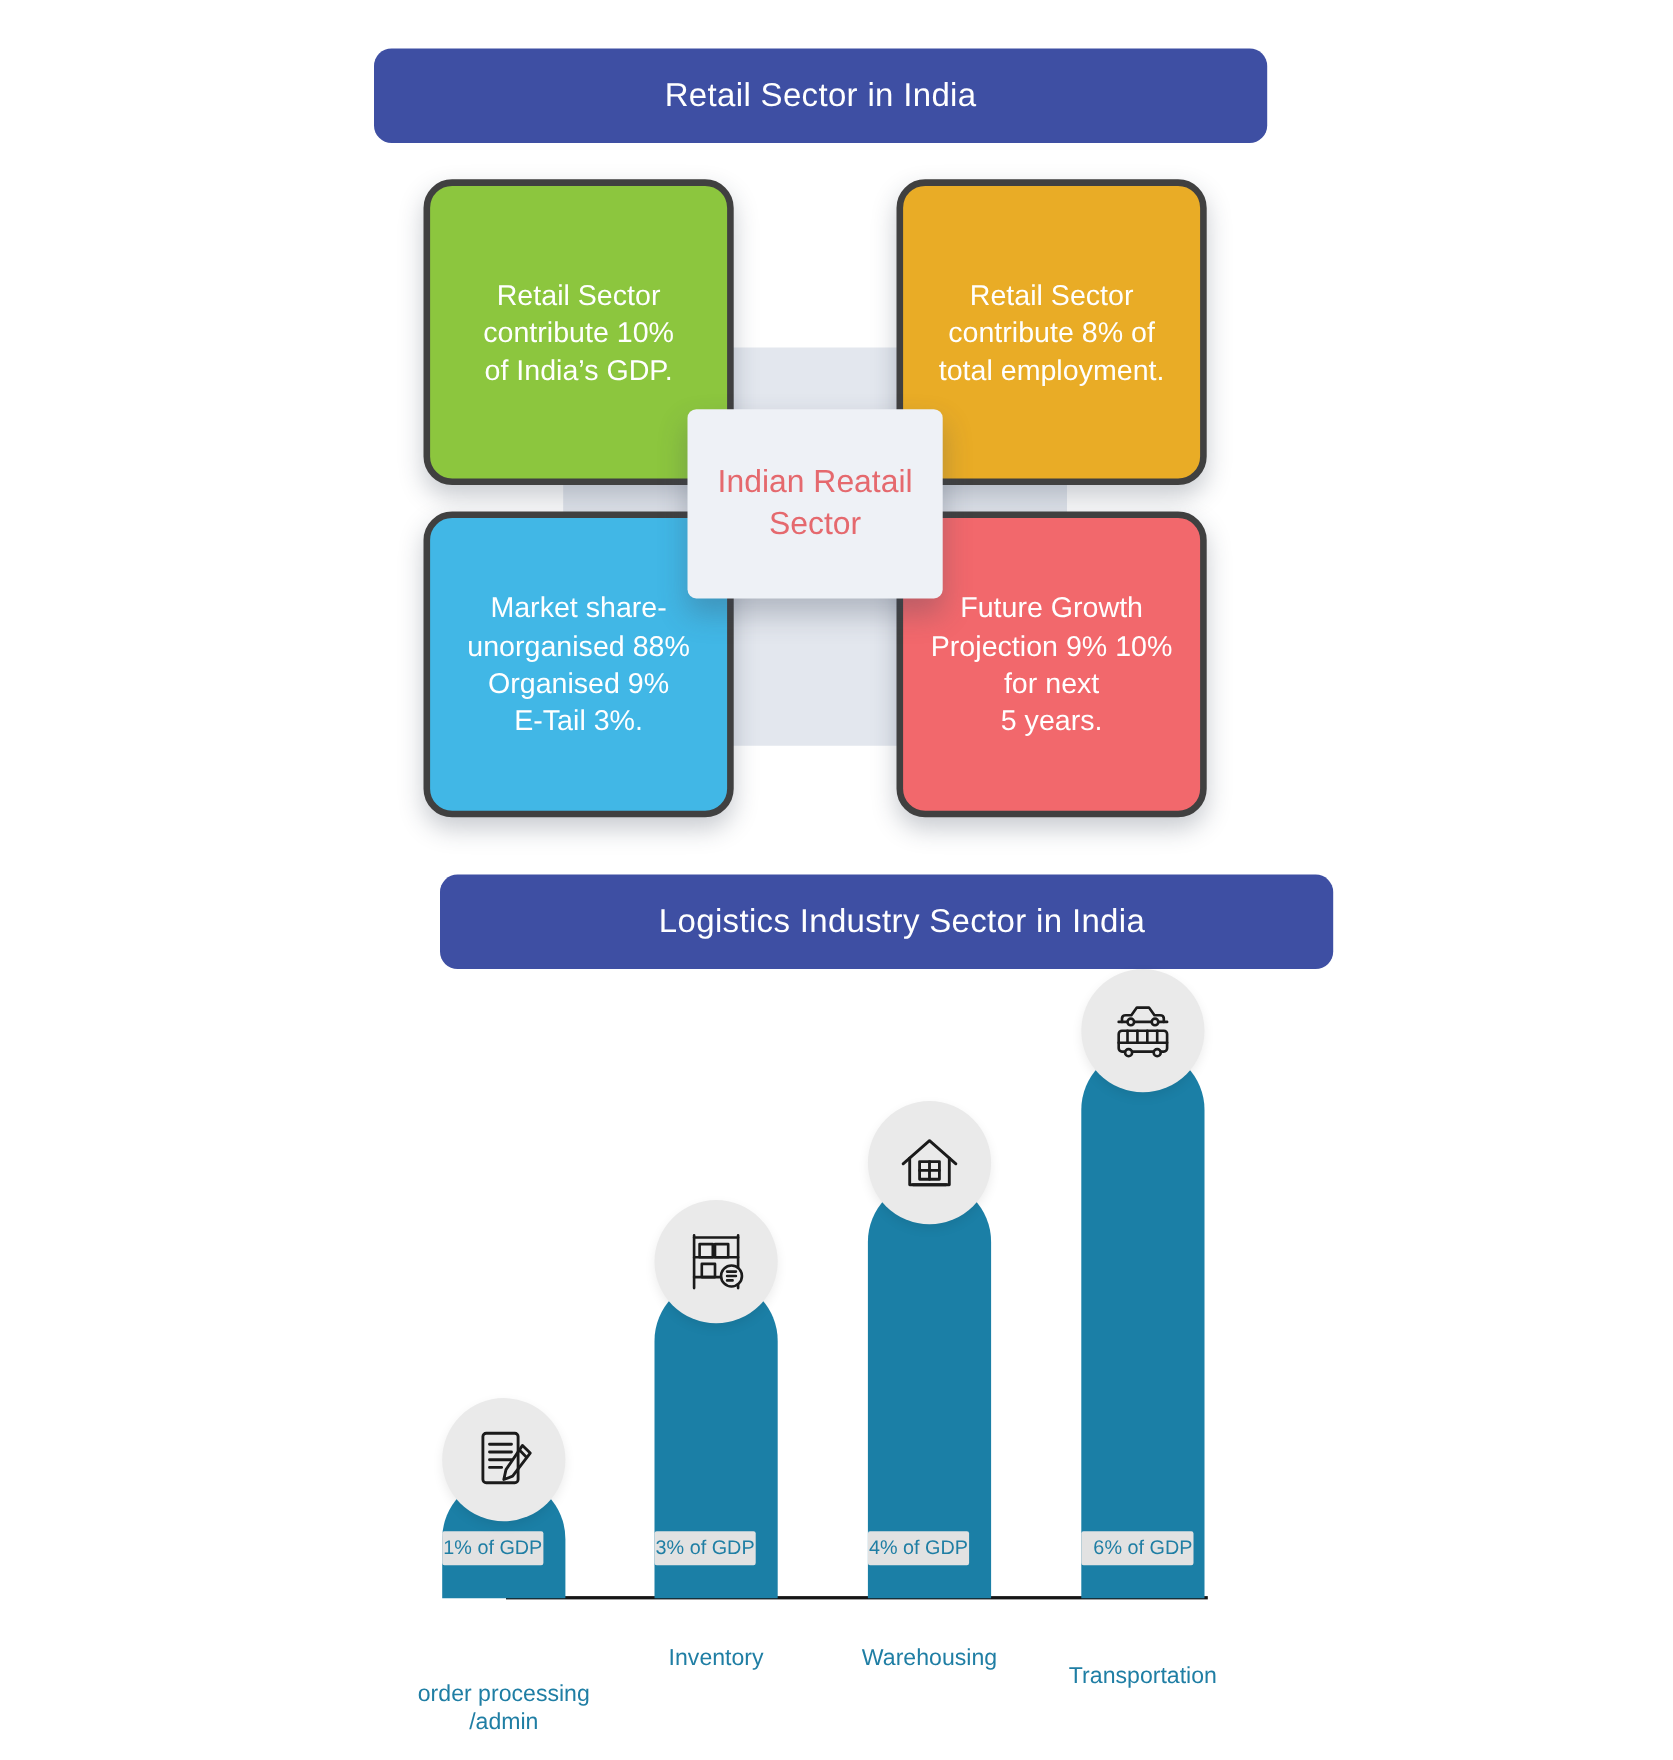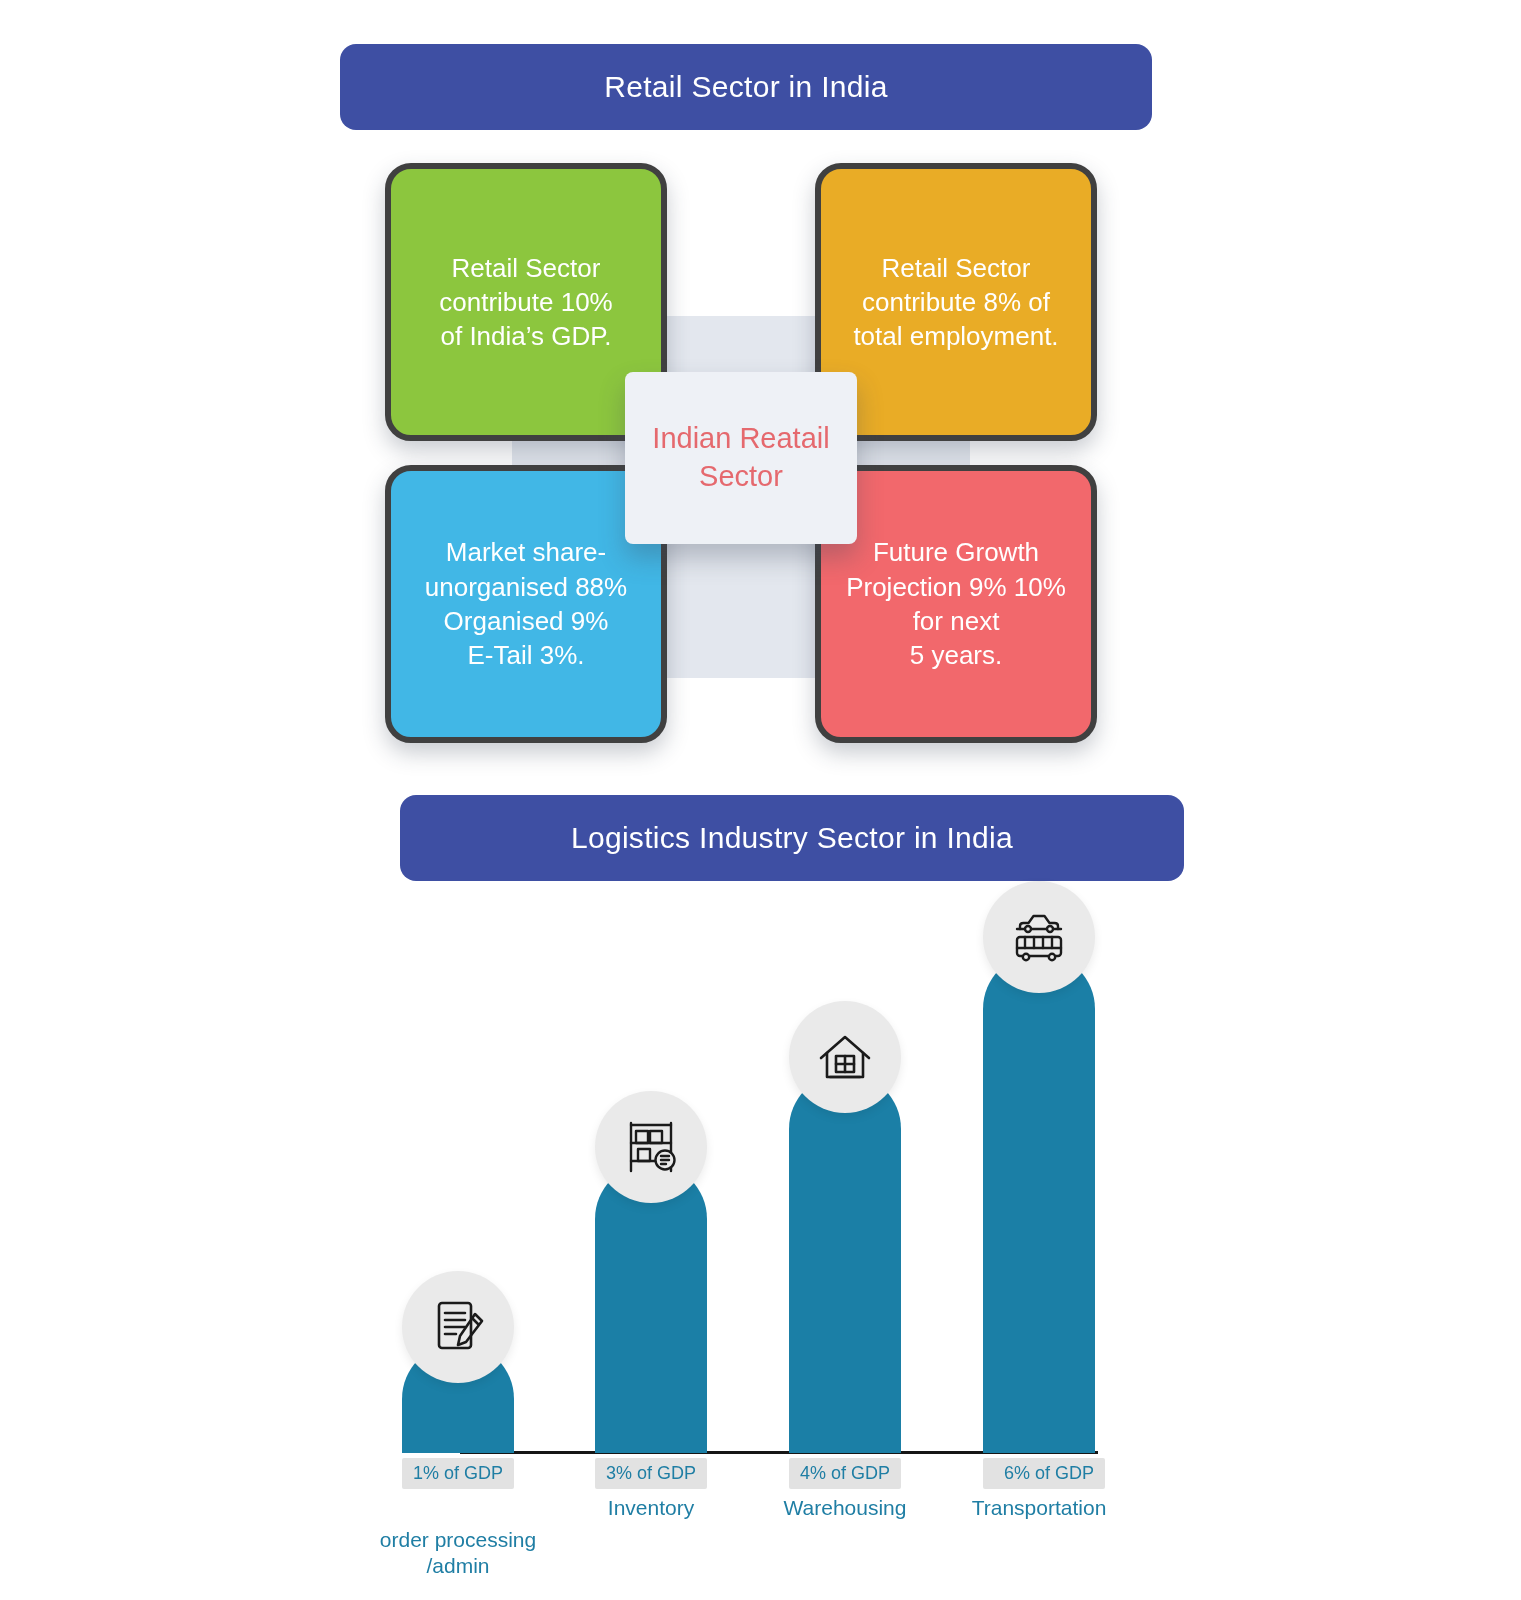--- a/index.html
+++ b/index.html
@@ -8,21 +8,21 @@
     font-family:"Liberation Sans", sans-serif; overflow:hidden;
   }
 
   
   .banner {
     position:absolute; height:86px; border-radius:16px;
     display:flex; align-items:center; justify-content:center;
     color:#ffffff; font-size:30px; font-weight:500; letter-spacing:.3px;
   }
   .banner-retail    { left:340px; top:44px;  width:812px; }
-  .banner-logistics { left:400px; top:795px; width:784px; }
+  .banner-logistics { left:400px; top:795px; width:784px;padding-left:28px; }
 
   
   .center-bg {
     position:absolute; left:512px; top:316px; width:458px; height:362px;
     background:#E3E7EE; border-radius:10px;
   }
   .quad-card {
     position:absolute; width:282px; height:278px; box-sizing:border-box;
     border:6px solid #404040; border-radius:26px;
     box-shadow:0 10px 22px rgba(40,50,70,.25);
@@ -56,33 +56,33 @@
   }
   .icon-circle {
     position:absolute; top:-72px; left:0; width:112px; height:112px;
     border-radius:50%; background:#EAEAEA; z-index:2;
     display:flex; align-items:center; justify-content:center;
     box-shadow:0 4px 10px rgba(0,0,0,.08);
   }
   .icon-circle svg { width:64px; height:64px; }
 
   .value-box {
-    position:absolute; top:1458px; width:112px; height:31px;
+    position:absolute; top:1392px; width:92px; height:31px;
     background:#E2E2E2; border-radius:2px;
     display:flex; align-items:center; justify-content:center;
     color:#1F7EA4; font-size:18px; font-weight:500;
   }
   .vb1 { left:402px; } .vb2 { left:595px; } .vb3 { left:789px; } .vb4 { left:983px; }
 
   .cat-label {
     position:absolute; top:1495px; width:180px; text-align:center;
     color:#1F7EA4; font-size:21px; font-weight:500; line-height:1.25;
     white-space:pre-line;
   }
-  .cl1 { left:368px;margin-top:32px; } .cl2 { left:561px; } .cl3 { left:755px; } .cl4 { left:949px; }
+  .cl1 { left:368px;margin-top:32px; } .cl2 { left:561px; } .cl3 { left:755px; } .cl4 { left:949px;margin-top:16px; }
 </style>
 </head>
 <body>
 
 <div class="page">
 
   <div class="banner banner-retail" style="background: rgb(62, 79, 163);">
     <span>Retail Sector in India</span>
   </div>
 

